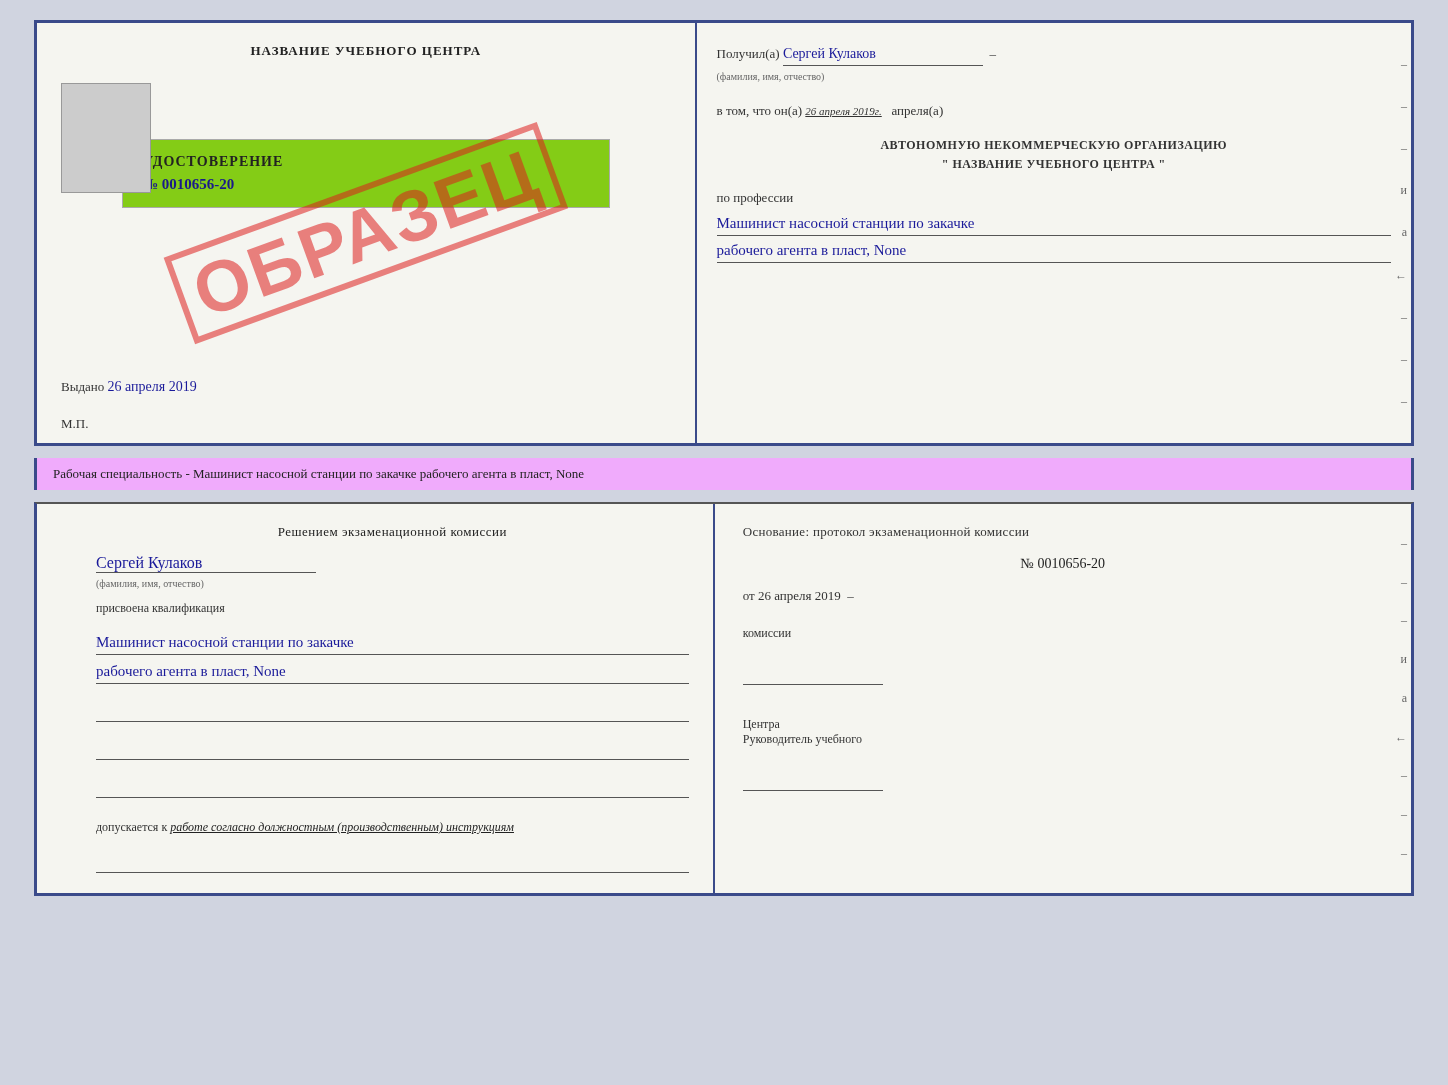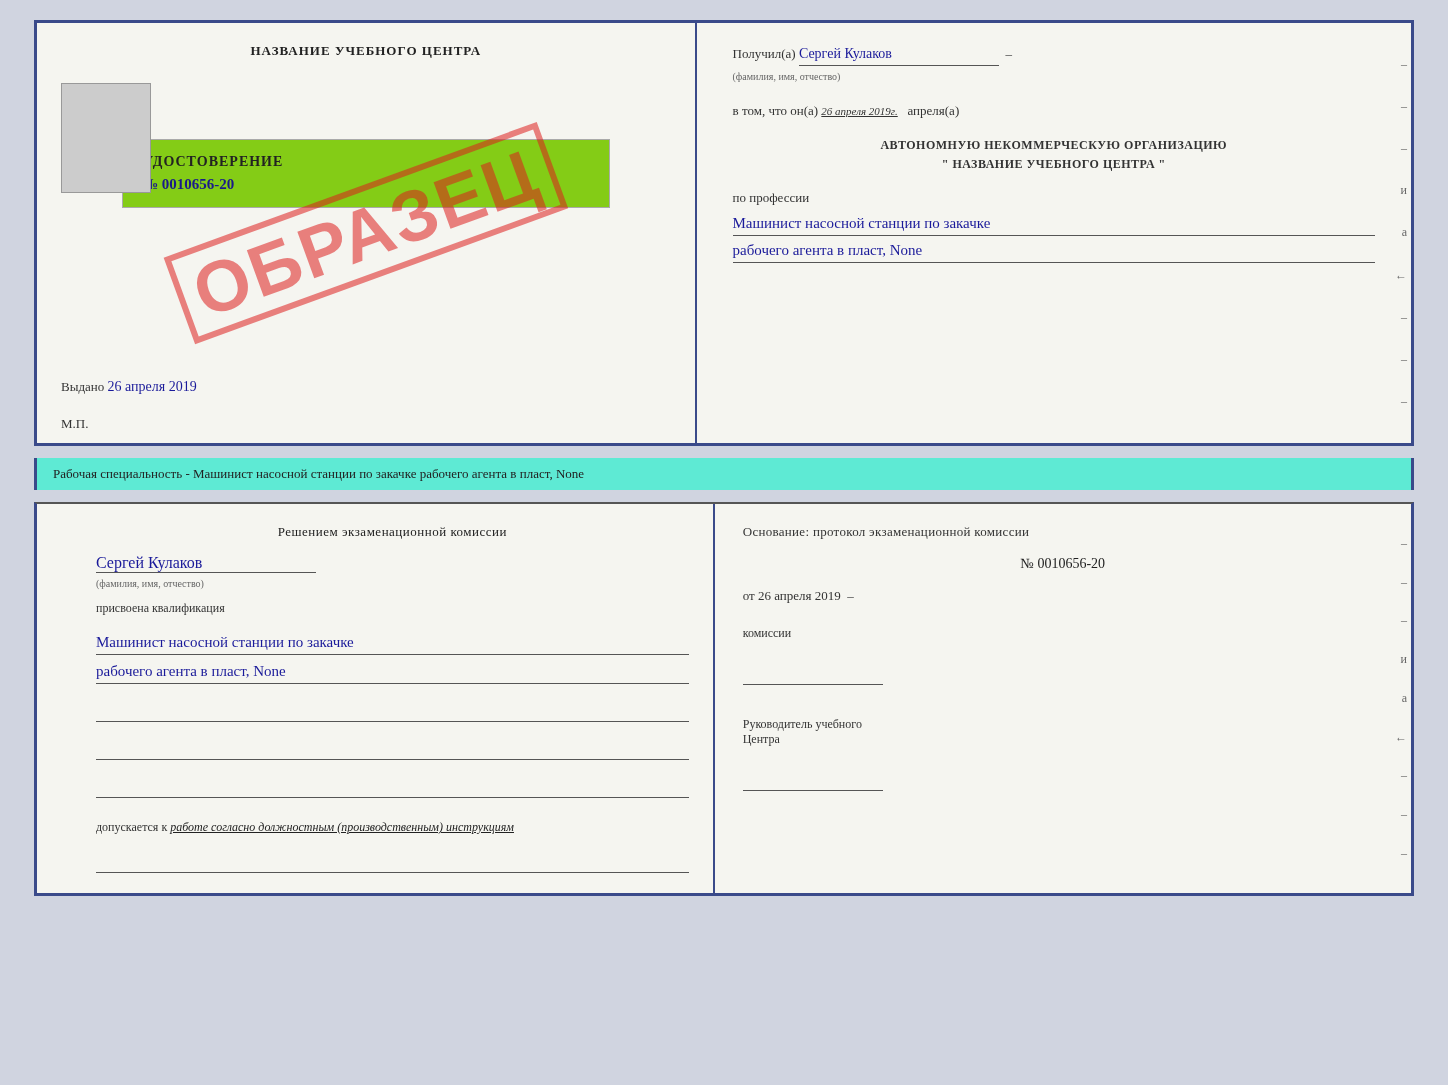--- a/index.html
+++ b/index.html
@@ -37,21 +37,21 @@
       padding: 20px 24px;
       position: relative;
       display: flex;
       flex-direction: column;
       align-items: center;
       min-height: 420px;
     }
 
     .cert-right {
       width: 52%;
-      padding: 20px 36px;
+      padding: 20px 20px;
       display: flex;
       flex-direction: column;
       gap: 14px;
       position: relative;
     }
 
     .cert-title {
       font-size: 13px;
       font-weight: bold;
       letter-spacing: 1px;
@@ -181,21 +181,21 @@
 
     .side-dash {
       font-size: 12px;
       color: #666;
       text-align: right;
       padding-right: 4px;
     }
 
     
     .subtitle-area {
-      background: #5eead4;
+      background: #f0abfc;
       padding: 8px 16px;
       font-size: 13px;
       color: #222;
       border-left: 3px solid #3a4a8a;
       border-right: 3px solid #3a4a8a;
     }
 
     
     .cert-bottom {
       display: flex;
@@ -437,22 +437,22 @@
         <span>26 апреля 2019</span>
         &nbsp;–
       </div>
 
       <div class="br-role">
         <div>комиссии</div>
       </div>
       <div class="br-signature-line"></div>
 
       <div class="br-role" style="margin-top:20px;">
+        <div>Центра</div>
         <div>Руководитель учебного</div>
-        <div>Центра</div>
       </div>
       <div class="br-signature-line"></div>
 
       <div class="right-side-lines-bottom">
         <span class="side-dash">–</span>
         <span class="side-dash">–</span>
         <span class="side-dash">–</span>
         <span class="side-dash">и</span>
         <span class="side-dash">а</span>
         <span class="side-dash">←</span>

